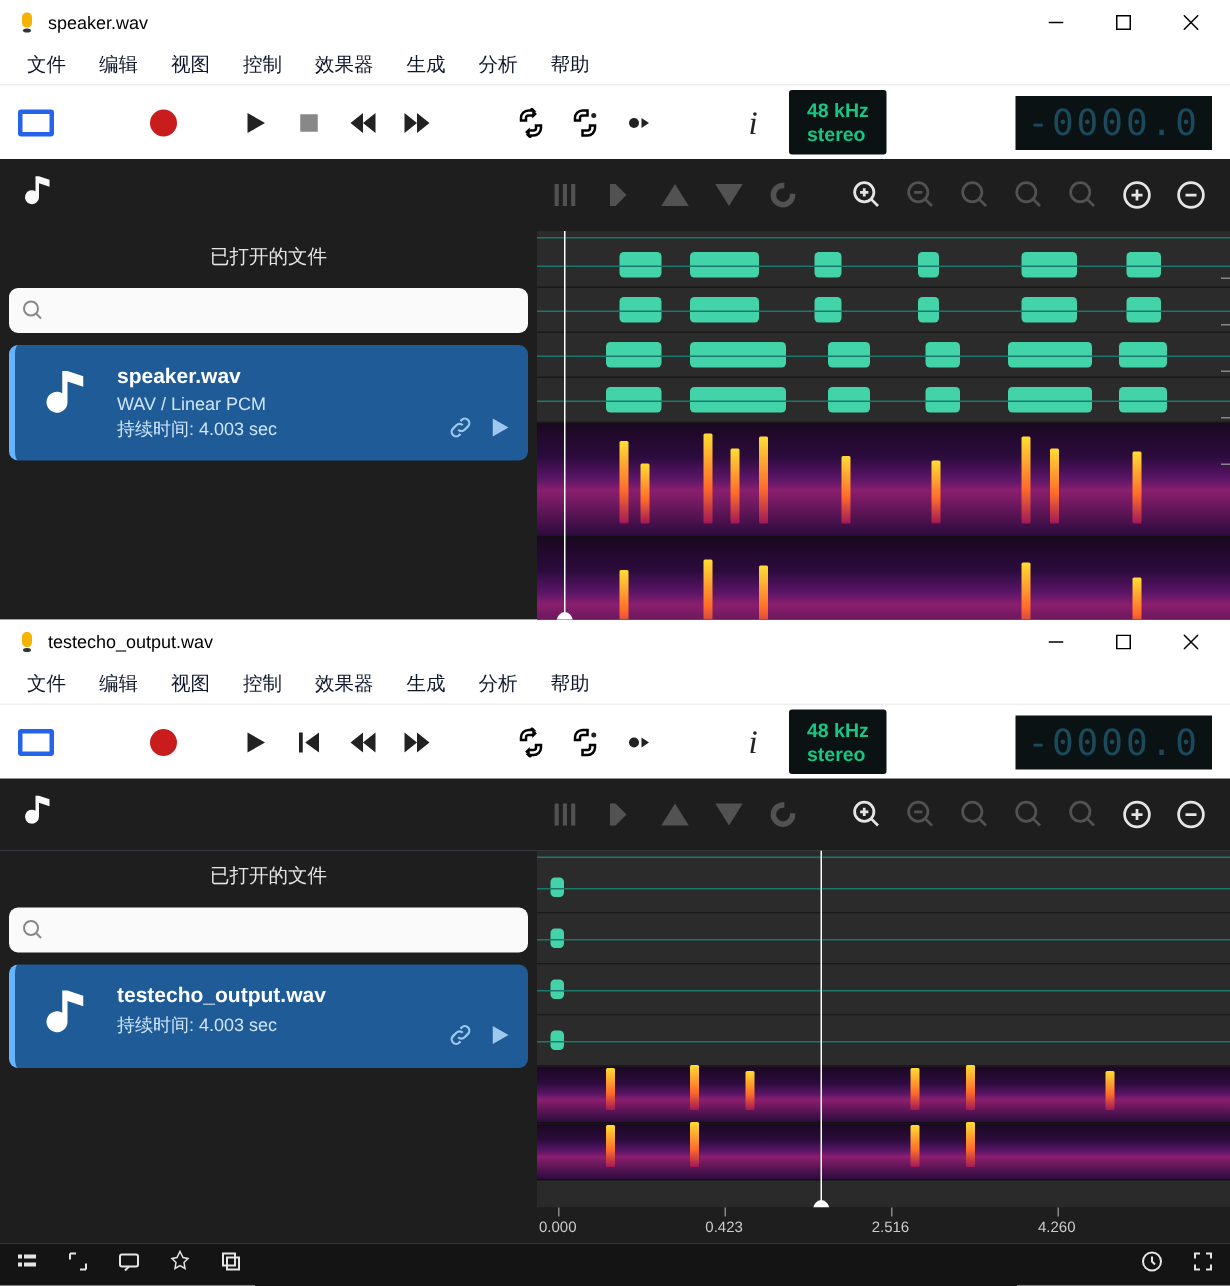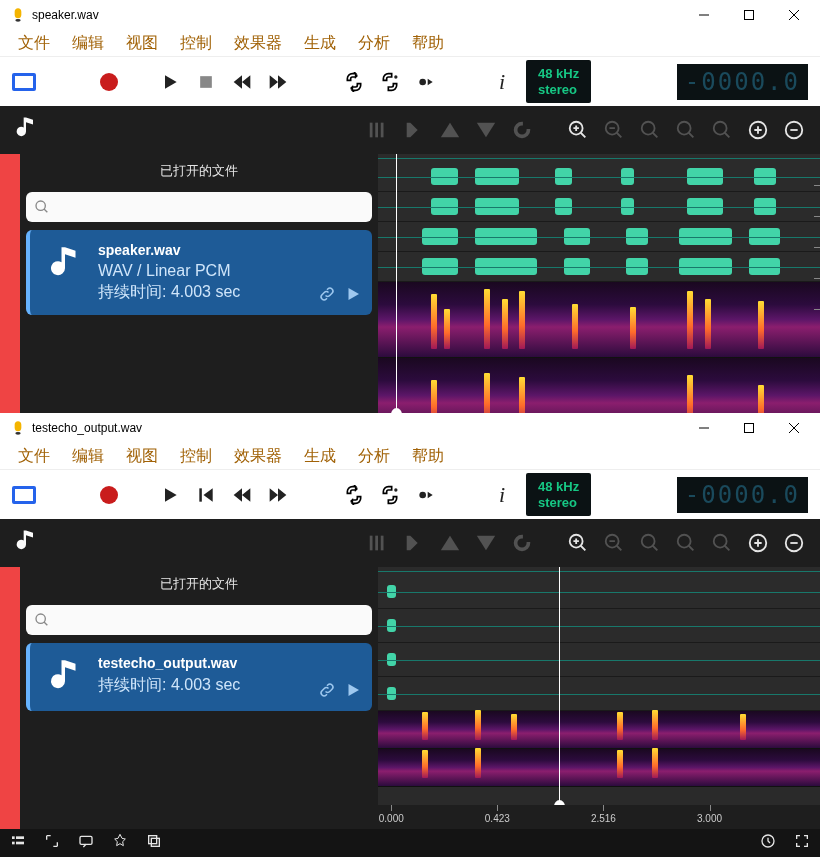--- a/index.html
+++ b/index.html
@@ -10,50 +10,50 @@
 .window-bottom { height: 444px; }
 
 .titlebar { height: 30px; background: #fff; display: flex; align-items: center; padding: 0 4px; }
 .titlebar-icon { width: 16px; height: 16px; margin: 0 6px; }
 .titlebar-title { font-size: 12px; color: #000; flex: 1; }
 .window-controls { display: flex; gap: 0; }
 .window-control { width: 45px; height: 30px; display: flex; align-items: center; justify-content: center; color: #000; cursor: pointer; }
 .window-control svg { width: 10px; height: 10px; }
 
 .menubar { height: 26px; background: #fff; display: flex; align-items: center; padding: 0 8px; gap: 2px; }
-.menu-item { font-size: 16px; color: #a16207; padding: 4px 10px; cursor: pointer; }
+.menu-item { font-size: 13px; color: #0f172a; padding: 4px 10px; cursor: pointer; }
 
 .toolbar { height: 50px; background: #fff; display: flex; align-items: center; padding: 0 12px; gap: 12px; border-top: 1px solid #eee; }
 .toolbar-btn { width: 24px; height: 24px; display: flex; align-items: center; justify-content: center; cursor: pointer; color: #222; }
 .toolbar-btn.rect { border: 3px solid #2563eb; width: 24px; height: 18px; border-radius: 2px; }
 .toolbar-btn.record { width: 18px; height: 18px; border-radius: 50%; background: #c91c1c; }
 .toolbar-btn svg { width: 20px; height: 20px; fill: currentColor; }
 .spacer { flex: 1; }
 .info-badge { background: #0b1214; color: #16c784; padding: 6px 12px; font-size: 13px; font-weight: 600; line-height: 1.2; border-radius: 2px; }
 .counter-badge { background: #0b1214; color: #1a4a5c; font-family: "Segoe UI", monospace; font-size: 24px; letter-spacing: 2px; padding: 4px 8px; }
 
 .dark-toolbar { height: 48px; background: #1e1e1e; display: flex; align-items: center; padding: 0 12px; gap: 8px; }
 .note-icon { color: #fafafa; margin-right: auto; }
 .dark-btn { width: 28px; height: 28px; display: flex; align-items: center; justify-content: center; color: #525252; cursor: pointer; }
 .dark-btn.active { color: #e5e5e5; }
 .dark-btn svg { width: 22px; height: 22px; fill: currentColor; }
 
-.content-row { display: flex; flex: 1; min-height: 0; background: #ef4444; padding-left: 20px; }
+.content-row { display: flex; flex: 1; min-height: 0; background: #0f172a; }
 
 .sidebar { width: 358px; background: #1e1e1e; display: flex; flex-direction: column; padding: 4px 6px; gap: 8px; }
 .sidebar-header { color: #e5e5e5; font-size: 13px; text-align: center; padding: 4px 0; }
 .search-box { background: #fafafa; border-radius: 6px; height: 30px; display: flex; align-items: center; padding: 0 8px; color: #888; }
 .search-box svg { width: 16px; height: 16px; fill: #888; }
 
 .file-card { background: #1e5b97; border-radius: 6px; padding: 12px 14px 10px 14px; display: flex; gap: 12px; border-left: 4px solid #66b3ff; position: relative; }
 .file-card-icon { color: #fff; flex-shrink: 0; }
 .file-card-icon svg { width: 42px; height: 42px; fill: #fff; }
 .file-card-body { flex: 1; color: #fff; }
 .file-card-title { font-size: 14px; font-weight: 700; margin-bottom: 4px; }
-.file-card-sub { font-size: 16px; color: #cfe5fa; margin-bottom: 2px; }
+.file-card-sub { font-size: 12px; color: #cfe5fa; margin-bottom: 2px; }
 .file-card-actions { position: absolute; bottom: 8px; right: 10px; display: flex; gap: 8px; color: #9ec8ef; }
 .file-card-actions svg { width: 18px; height: 18px; fill: currentColor; }
 
 .waveform-area { flex: 1; background: #2a2a2a; position: relative; overflow: hidden; }
 
 .wave-lane { height: 30px; border-bottom: 1px solid #1a1a1a; position: relative; background: #2b2b2b; }
 .wave-lane::after { content: ""; position: absolute; left: 0; right: 0; top: 50%; height: 1px; background: #18786b; }
 .wave-blob { position: absolute; top: 20%; height: 60%; background: #42d4a8; border-radius: 3px; }
 
 .spectro { height: 76px; background: linear-gradient(180deg, #1a0820 0%, #2c0b3d 30%, #5c1668 50%, #8b1e6e 60%, #2c0b3d 100%); position: relative; border-bottom: 1px solid #111; }
@@ -572,21 +572,21 @@
           </div>
       </div>
       <div class="ruler-bottom">
         <div class="tick" style="left:3%"></div>
           <div class="label" style="left:3%">0.000</div>
         <div class="tick" style="left:27%"></div>
           <div class="label" style="left:27%">0.423</div>
         <div class="tick" style="left:51%"></div>
           <div class="label" style="left:51%">2.516</div>
         <div class="tick" style="left:75%"></div>
-          <div class="label" style="left:75%">3.000</div>
+          <div class="label" style="left:75%">4.260</div>
       </div>
     </div>
   </div>
 
   <div class="statusbar">
     <span><svg viewBox="0 0 24 24">
           <rect x="3" y="5" width="4" height="4"></rect>
           <rect x="9" y="5" width="12" height="4"></rect>
           <rect x="3" y="13" width="4" height="4"></rect>
           <rect x="9" y="13" width="12" height="4"></rect>

